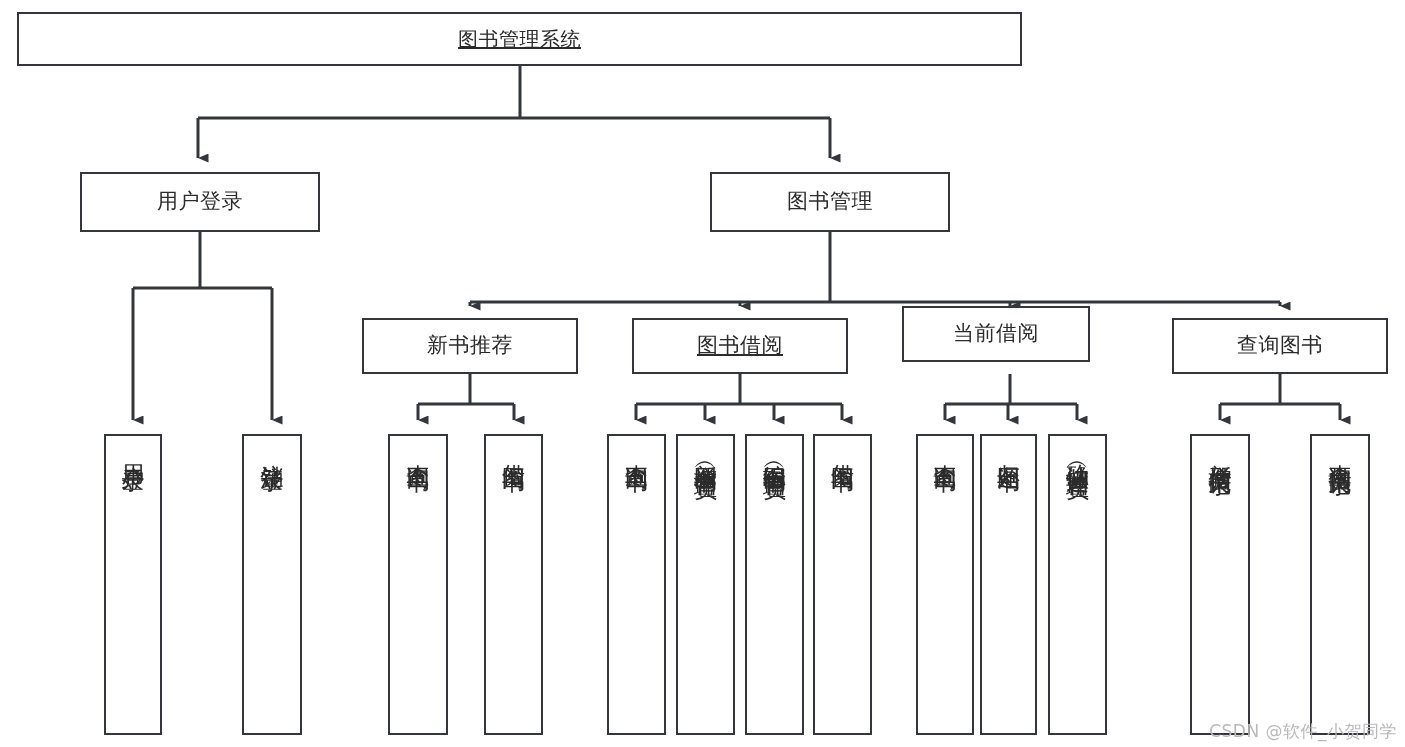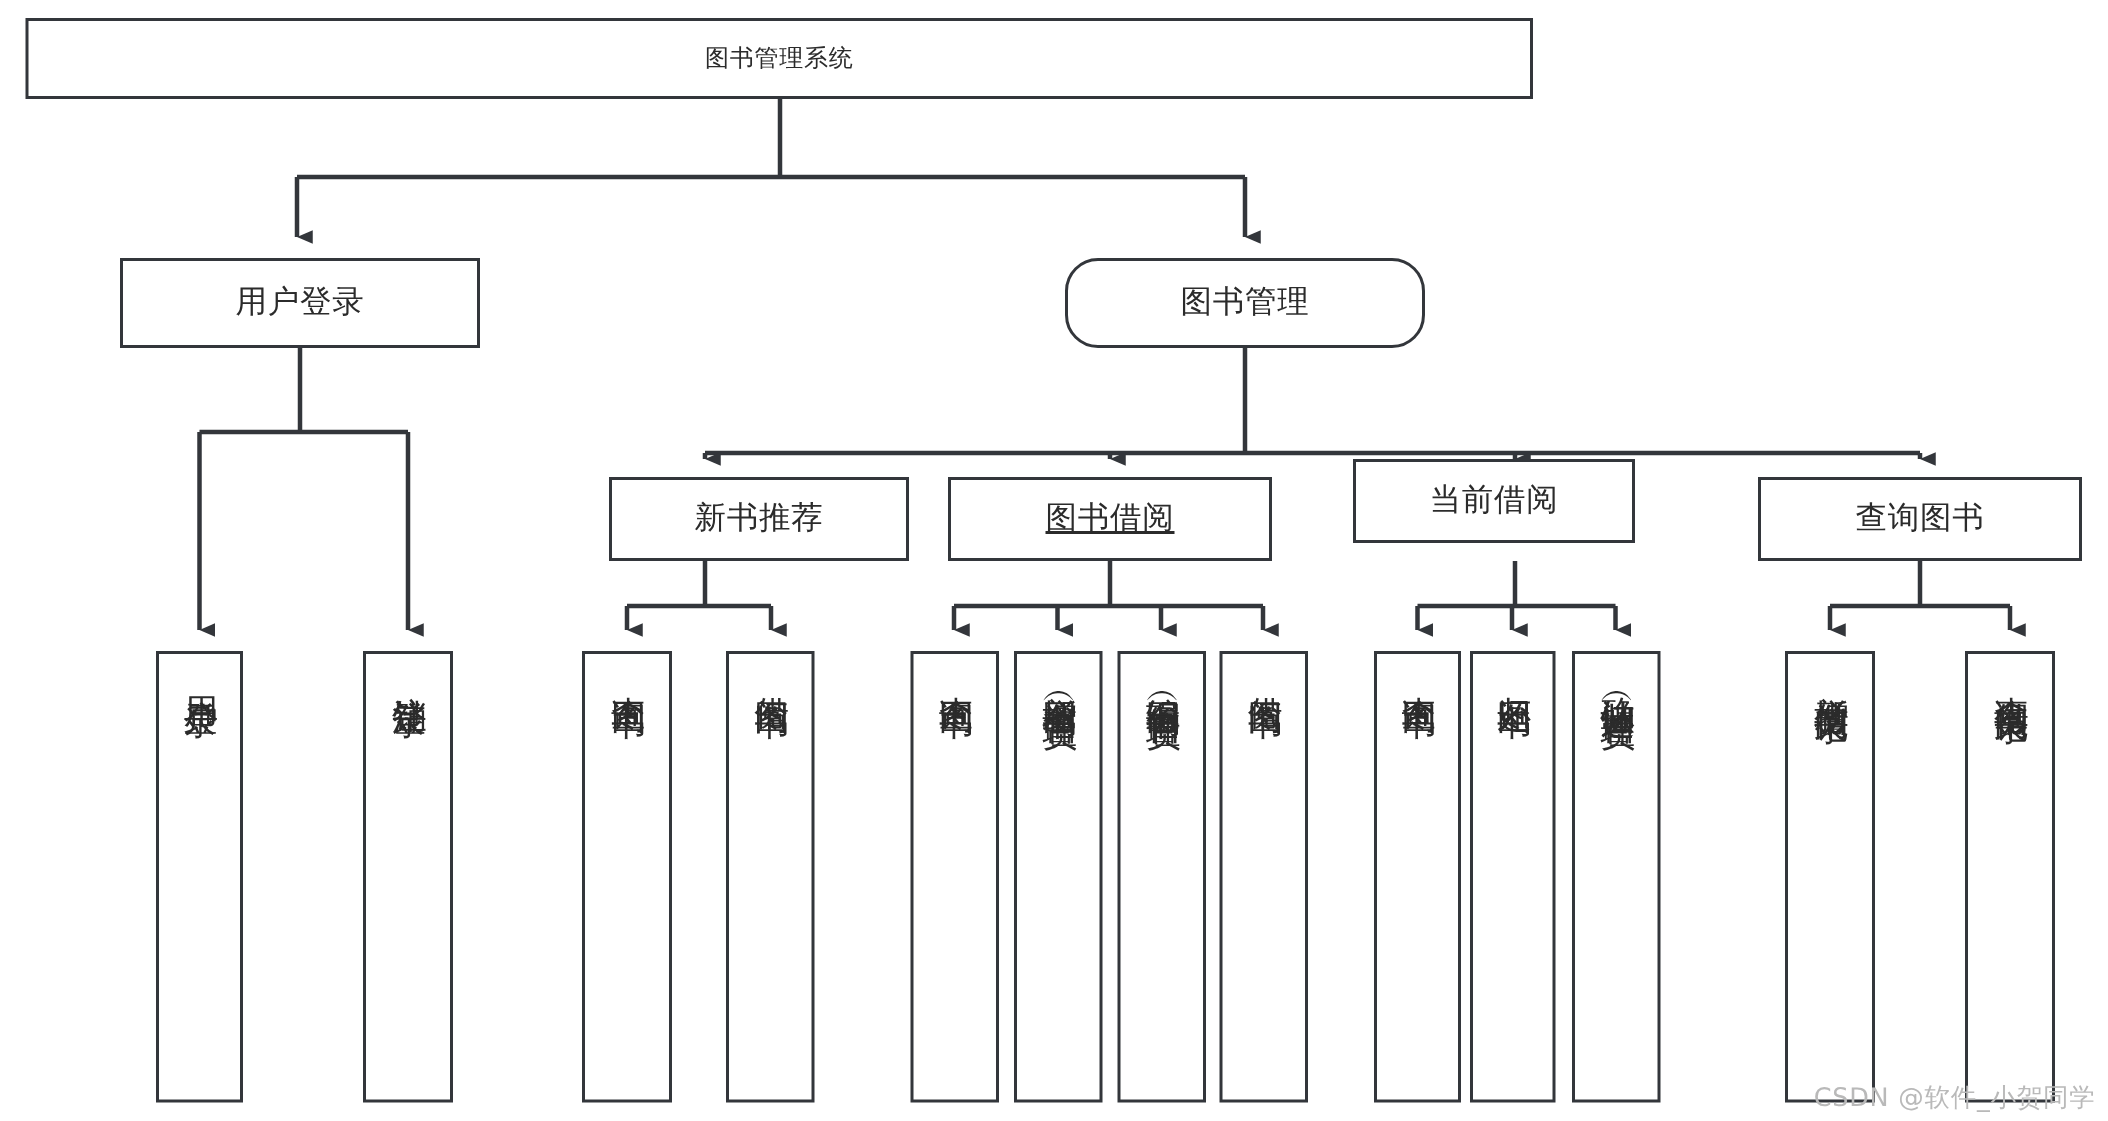--- a/index.html
+++ b/index.html
@@ -50,21 +50,22 @@
     padding-top: 10px;
   }
   .node.vertical .label {
     writing-mode: vertical-rl;
     text-orientation: upright;
     font-size: 23px;
     letter-spacing: 2px;
     line-height: 1;
   }
   .node.root .label {
-    font-size: 16px;
+    font-size: 20px;
+    text-decoration: underline;
   }
   #watermark {
     position: absolute;
     right: 8px;
     bottom: 4px;
     font-size: 17px;
     color: #b9b9b9;
     white-space: nowrap;
     letter-spacing: 0.5px;
     margin-top: 15px;
@@ -125,25 +126,25 @@
     </g>
   </svg>
 
   <div class="node root horizontal" style="left:17px; top:12px; width:1005px; height:54px;">
     <span class="label">图书管理系统</span>
   </div>
 
   <div class="node horizontal" style="left:80px; top:172px; width:240px; height:60px;">
     <span class="label">用户登录</span>
   </div>
-  <div class="node horizontal" style="left:710px; top:172px; width:240px; height:60px;border-radius:22px;">
+  <div class="node horizontal" style="left:710px; top:172px; width:240px; height:60px;">
     <span class="label">图书管理</span>
   </div>
 
-  <div class="node horizontal" style="left:362px; top:318px; width:200px; height:56px;margin-left:44px;">
+  <div class="node horizontal" style="left:362px; top:318px; width:216px; height:56px;">
     <span class="label">新书推荐</span>
   </div>
   <div class="node horizontal" style="left:632px; top:318px; width:216px; height:56px;text-decoration:underline;">
     <span class="label">图书借阅</span>
   </div>
   <div class="node horizontal" style="left:902px; top:306px; width:188px; height:56px;">
     <span class="label">当前借阅</span>
   </div>
   <div class="node horizontal" style="left:1172px; top:318px; width:216px; height:56px;">
     <span class="label">查询图书</span>

